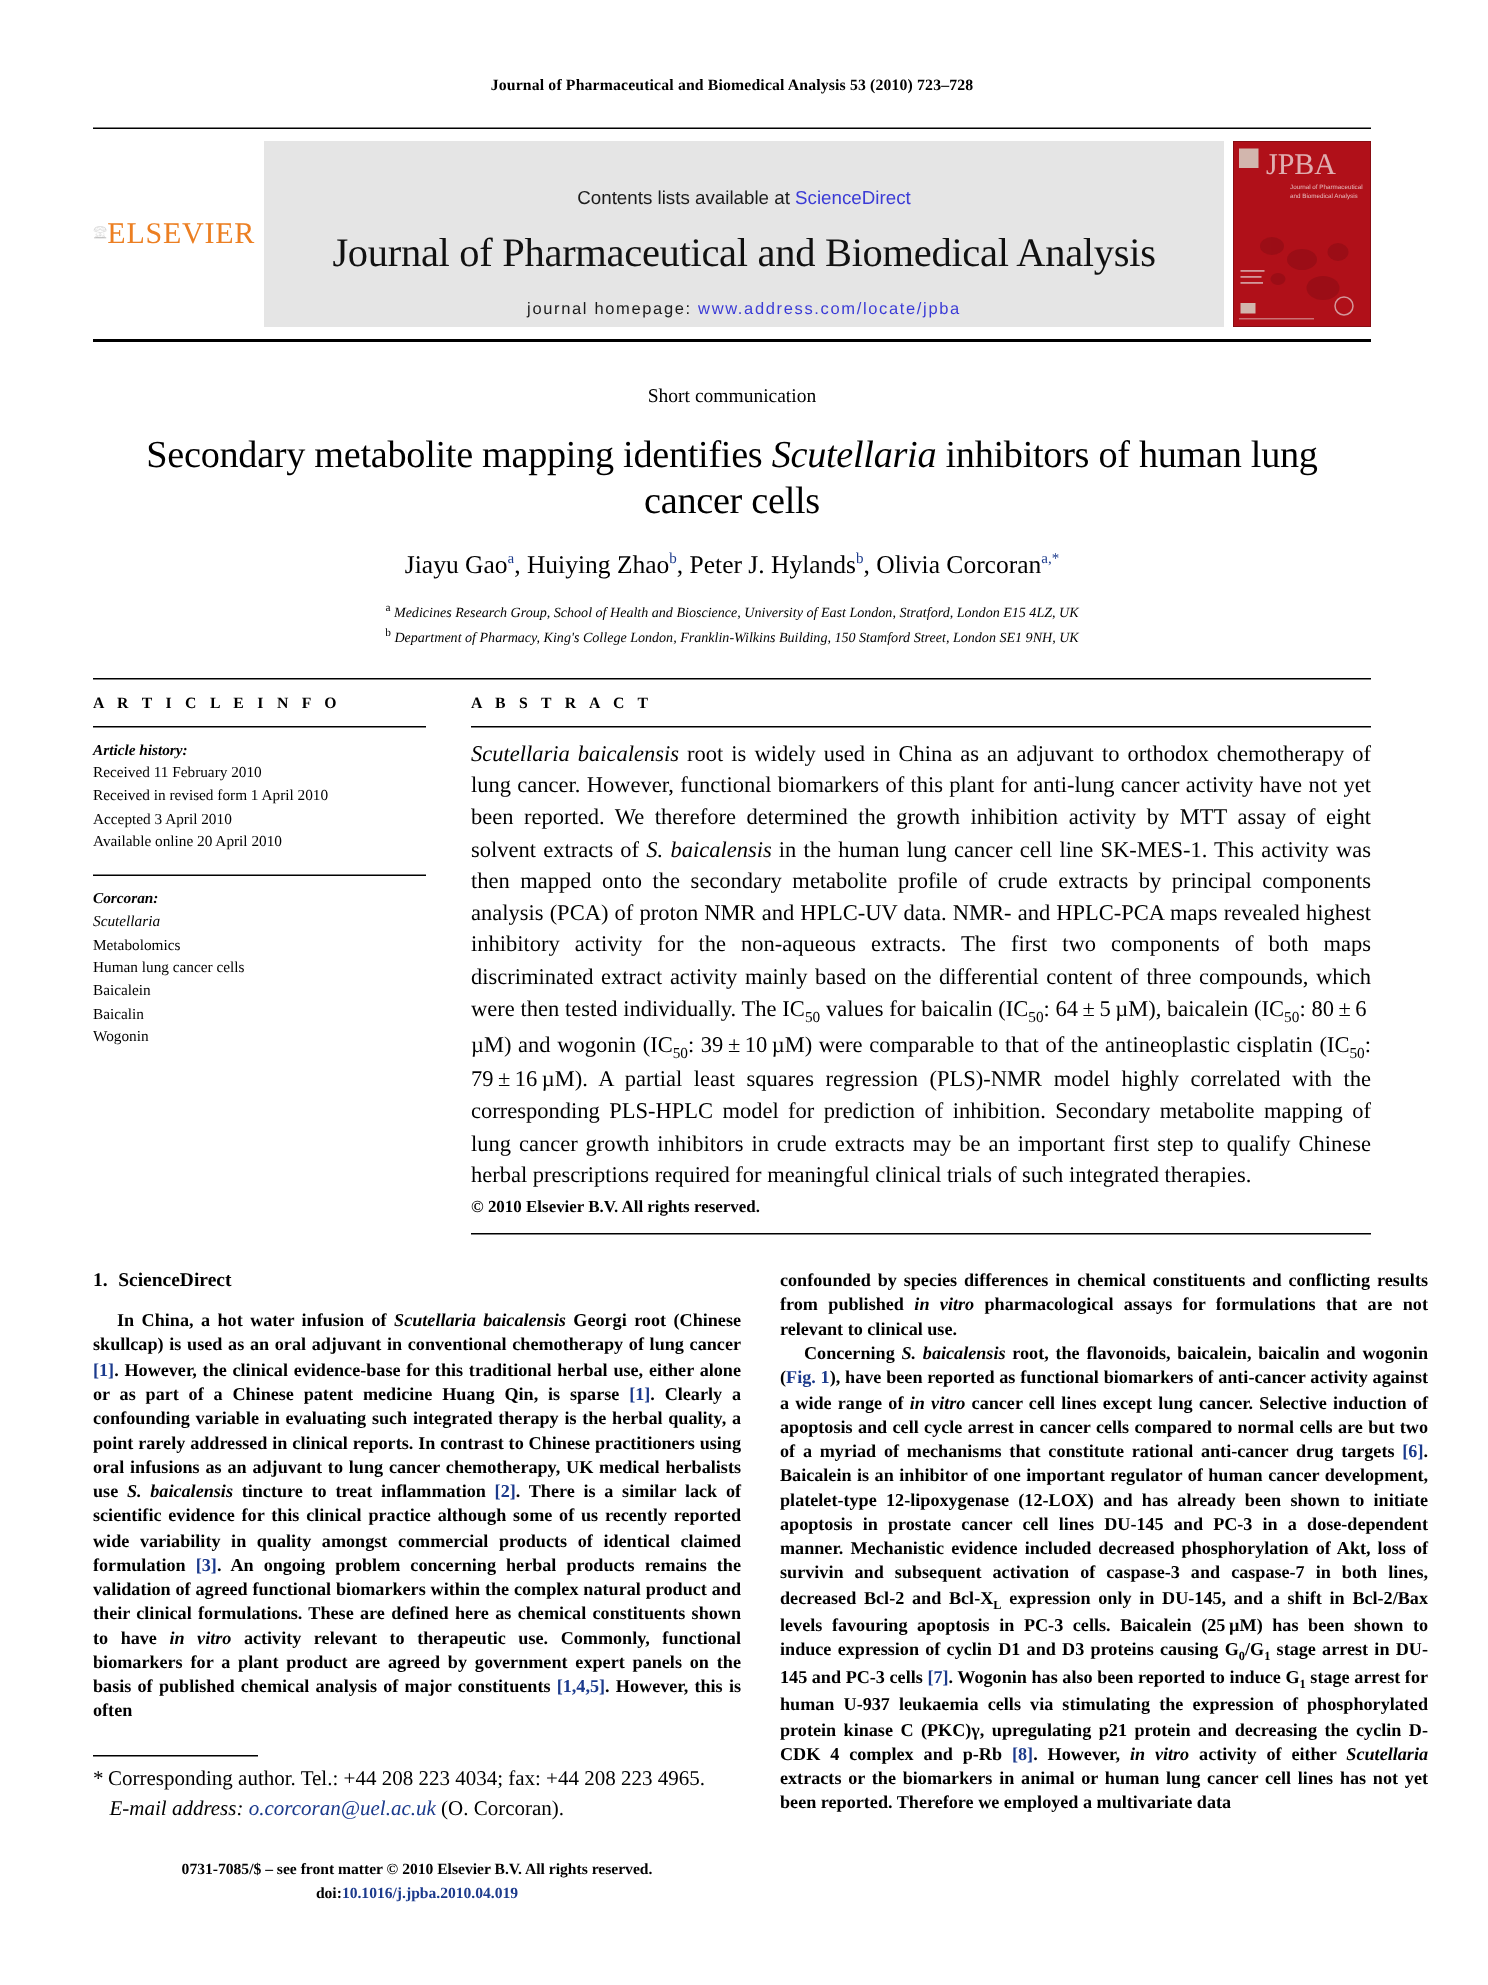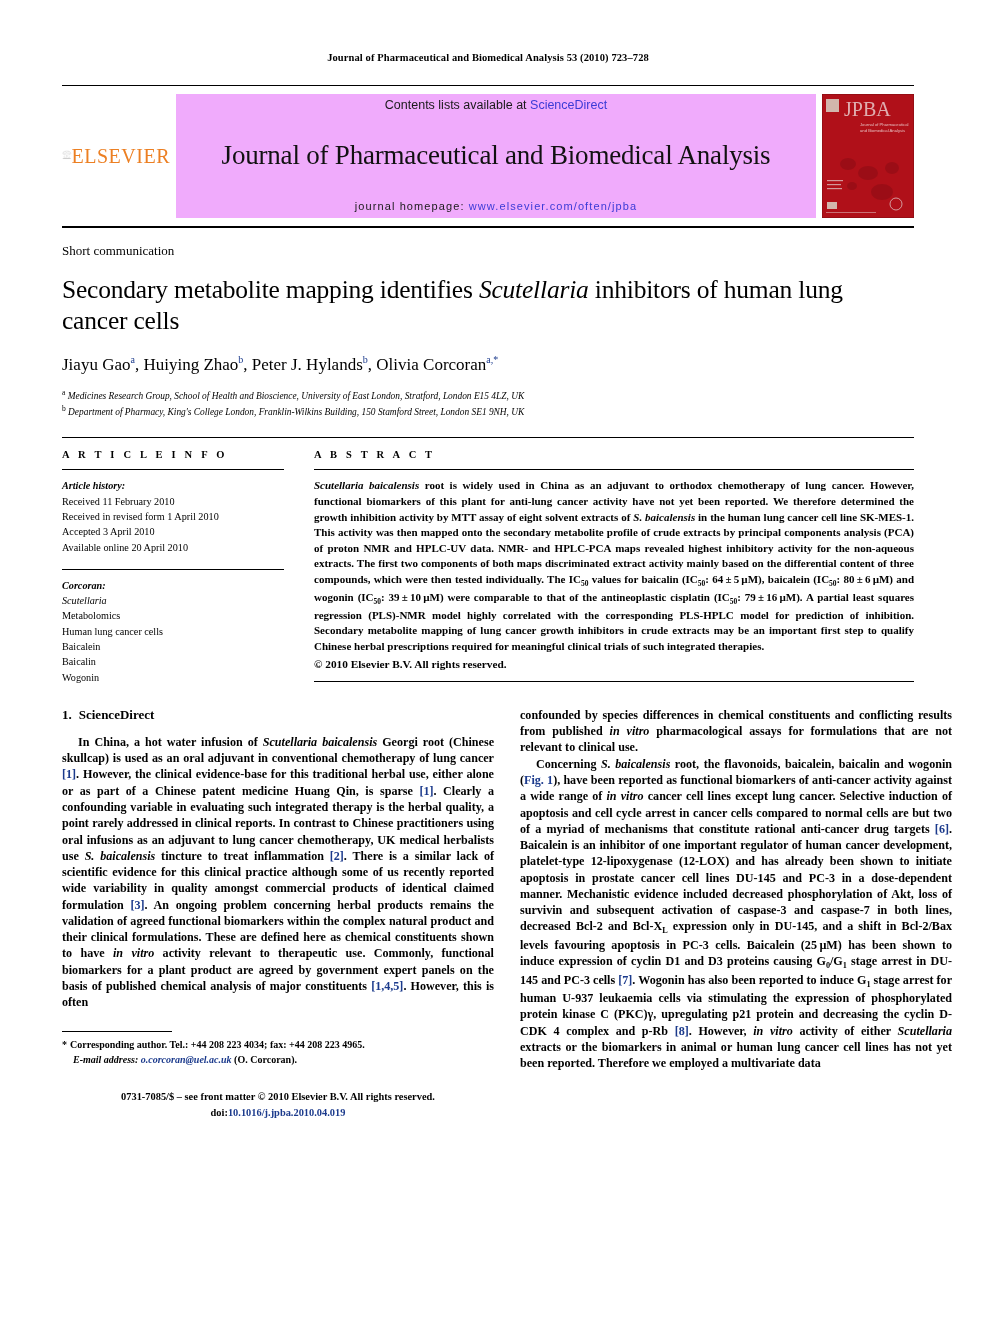--- a/index.html
+++ b/index.html
@@ -53,25 +53,25 @@
   .elsevier-word {
     font-family: "Liberation Serif", serif;
     font-size: 20px;
     letter-spacing: 0.5px;
     color: #ec7f22;
     line-height: 1;
     margin-top: 1px;
   }
   .journal-band {
     flex: 1 1 auto;
-    background: #f0abfc;
+    background: #e5e5e5;
     display: flex;
     flex-direction: column;
     align-items: center;
-    justify-content: space-between;
+    justify-content: flex-end;
     padding: 4px 0 6px 0;
     margin-left: 6px;
     margin-right: 6px;
   }
   .contents-line {
     font-family: "Liberation Sans", sans-serif;
     font-size: 12.5px;
     color: #1a1a1a;
   }
   .contents-line .sd {
@@ -100,21 +100,22 @@
   }
 
   
   .thickrule {
     margin: 8px 62px 0 62px;
     border-top: 2.4px solid #000;
   }
 
   
   .titleblock {
-    margin: 15px 62px 0 62px;
+    margin: 28px 62px 0 62px;
+    text-align: center;
   }
   .doctype {
     font-size: 13px;
     font-weight: normal;
     margin-bottom: 16px;
   }
   h1.title {
     font-size: 25.5px;
     font-weight: normal;
     line-height: 1.2;
@@ -154,24 +155,24 @@
     margin-bottom: 9px;
   }
   .hr-thin { border-top: 1px solid #000; margin: 0 0 8px 0; }
 
   .info-group { font-size: 10.2px; line-height: 1.5; }
   .info-group .lbl { font-style: italic; font-weight: bold; }
   .kw-sep { border-top: 1px solid #000; margin: 14px 0 8px 0; }
   .kw-item em { font-style: italic; }
 
   .abstract-text {
-    font-size: 11px;
+    font-size: 15px;
     line-height: 1.42;
     text-align: justify;
-    font-weight: bold;
+    font-weight: normal;
   }
   .abstract-text em { font-style: italic; }
   .copyright {
     text-align: left;
     font-size: 11.3px;
     font-weight: bold;
     margin-top: 4px;
   }
   .abs-bottom-rule { border-top: 1px solid #000; margin-top: 11px; }
 
@@ -198,23 +199,23 @@
   }
   p.para.cont { text-indent: 0; }
   p.para em { font-style: italic; }
   .ref { color: #1b3a8c; }
   sub { font-size: 0.68em; }
 
   
   .footnote-wrap { margin-top: 21px; }
   .fn-rule { width: 110px; border-top: 0.9px solid #000; margin-bottom: 6px; }
   .footnote {
-    font-size: 10px;
+    font-size: 14px;
     line-height: 1.45;
-    font-weight: bold;
+    font-weight: normal;
   }
   .footnote .fnstar { margin-right: 3px; }
   .footnote .em { font-style: italic; }
   .footnote a, .footnote .mail { color: #1b3a8c; font-style: italic; }
 
   .imprint {
     margin-top: 22px;
     font-size: 10.4px;
     line-height: 1.5;
     font-weight: bold;
@@ -258,21 +259,21 @@
       <div class="elsevier-word">ELSEVIER</div>
     </div>
 
     <div class="journal-band">
       <div class="contents-line">
         <span>Contents lists available at </span><span class="sd">ScienceDirect</span>
       </div>
       <div class="journal-name">Journal of Pharmaceutical and Biomedical Analysis</div>
       <div class="homepage-line">
         <span>journal homepage:</span>
-        <span class="url">www.elsevier.com/often/jpba</span>
+        <span class="url">www.address.com/locate/jpba</span>
       </div>
     </div>
 
     <div class="cover-thumb">
       <svg viewBox="0 0 92 124" width="92" height="124">
         <rect x="0" y="0" width="92" height="124" fill="#b01019"></rect>
         <rect x="0" y="0" width="92" height="124" fill="none" stroke="#7d0c12" stroke-width="1"></rect>
         <rect x="4" y="5" width="13" height="13" fill="#d8d3c8" opacity="0.85"></rect>
         <text x="22" y="22" font-family="Liberation Serif, serif" font-size="20" fill="#e8c9ca" opacity="0.85">JPBA</text>
         <text x="38" y="32" font-family="Liberation Sans, sans-serif" font-size="4.2" fill="#efd6d6" opacity="0.85">Journal of Pharmaceutical</text>

